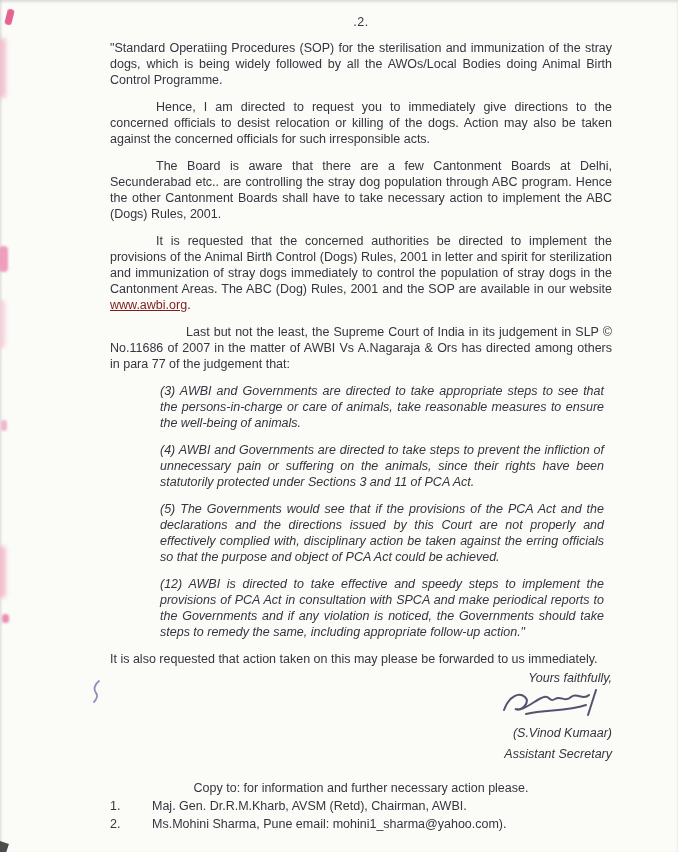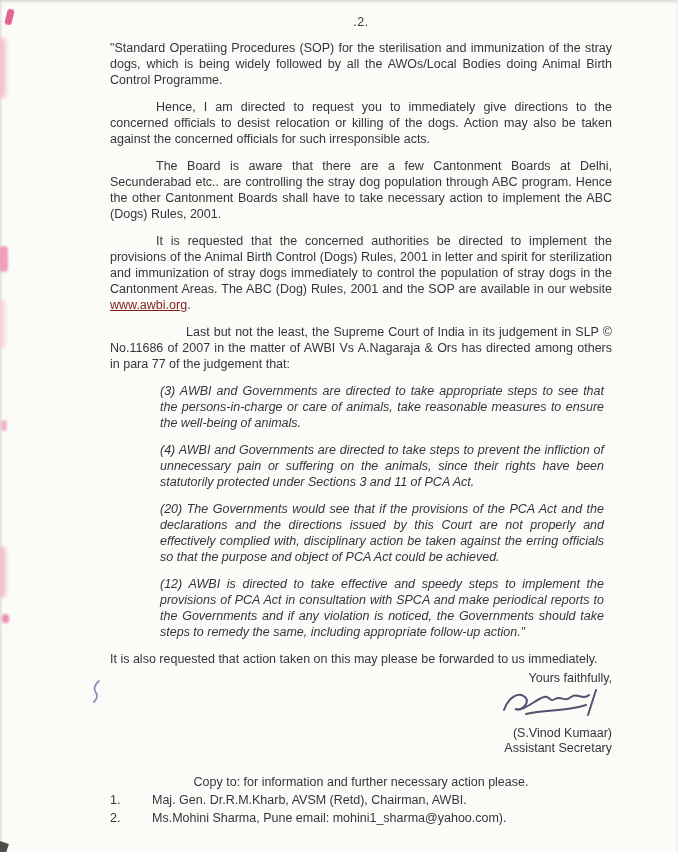--- a/index.html
+++ b/index.html
@@ -40,27 +40,28 @@
   .site-link{
     color:#7f1d1d;
     text-decoration:underline;
     cursor:pointer;
   }
   .signoff{
     text-align:right;
     margin-top:4px;
     margin-bottom:0;
     line-height:15px;
+    font-style:italic;
   }
   .signature{
     display:block;
     margin:2px 8px 0 auto;
   }
   .signoff .name{margin-top:10px;}
-  .signoff .title{margin-top:0;}
+  .signoff .title{margin-top:6px;}
   .copy-heading{
     margin-top:18px;
     text-align:center;
   }
   .copy-item{
     display:flex;
     margin-top:2px;
   }
   .copy-item:first-of-type{margin-top:10px;}
   .copy-item .num{
@@ -109,21 +110,21 @@
     <p class="para indent">Hence, I am directed to request you to immediately give directions to the concerned officials to desist relocation or killing of the dogs. Action may also be taken against the concerned officials for such irresponsible acts.</p>
 
     <p class="para indent">The Board is aware that there are a few Cantonment Boards at Delhi, Secunderabad etc.. are controlling the stray dog population through ABC program. Hence the other Cantonment Boards shall have to take necessary action to implement the ABC (Dogs) Rules, 2001.</p>
 
     <p class="para indent"><span>It is requested that the concerned authorities be directed to implement the provisions of the Animal Birth Control (Dogs) Rules, 2001 in letter and spirit for sterilization and immunization of stray dogs immediately to control the population of stray dogs in the Cantonment Areas. The ABC (Dog) Rules, 2001 and the SOP are available in our website </span><a class="site-link" href="#">www.awbi.org</a><span>.</span></p>
 
     <p class="para indent-lg">Last but not the least, the Supreme Court of India in its judgement in SLP © No.11686 of 2007 in the matter of AWBI Vs A.Nagaraja &amp; Ors has directed among others in para 77 of the judgement that:</p>
 
     <p class="quote">(3) AWBI and Governments are directed to take appropriate steps to see that the persons-in-charge or care of animals, take reasonable measures to ensure the well-being of animals.</p>
     <p class="quote">(4) AWBI and Governments are directed to take steps to prevent the infliction of unnecessary pain or suffering on the animals, since their rights have been statutorily protected under Sections 3 and 11 of PCA Act.</p>
-    <p class="quote">(20) The Governments would see that if the provisions of the PCA Act and the declarations and the directions issued by this Court are not properly and effectively complied with, disciplinary action be taken against the erring officials so that the purpose and object of PCA Act could be achieved.</p>
+    <p class="quote">(5) The Governments would see that if the provisions of the PCA Act and the declarations and the directions issued by this Court are not properly and effectively complied with, disciplinary action be taken against the erring officials so that the purpose and object of PCA Act could be achieved.</p>
     <p class="quote">(12) AWBI is directed to take effective and speedy steps to implement the provisions of PCA Act in consultation with SPCA and make periodical reports to the Governments and if any violation is noticed, the Governments should take steps to remedy the same, including appropriate follow-up action."</p>
 
     <p class="para closing">It is also requested that action taken on this may please be forwarded to us immediately.</p>
 
     <div class="signoff">
       <div>Yours faithfully,</div>
       <svg class="signature" width="104" height="28" viewBox="0 0 104 28">
         <g fill="none" stroke="#3c3c5e" stroke-width="2" stroke-linecap="round" opacity="0.88">
           <path d="M4,22 C9,8 19,4 25,9 C30,14 23,23 15,21 C22,25 36,11 44,9 C50,7 49,15 55,11 C61,7 65,15 71,9 C77,4 83,13 89,7"></path>
           <path d="M26,26 C46,21 66,24 86,17"></path>

